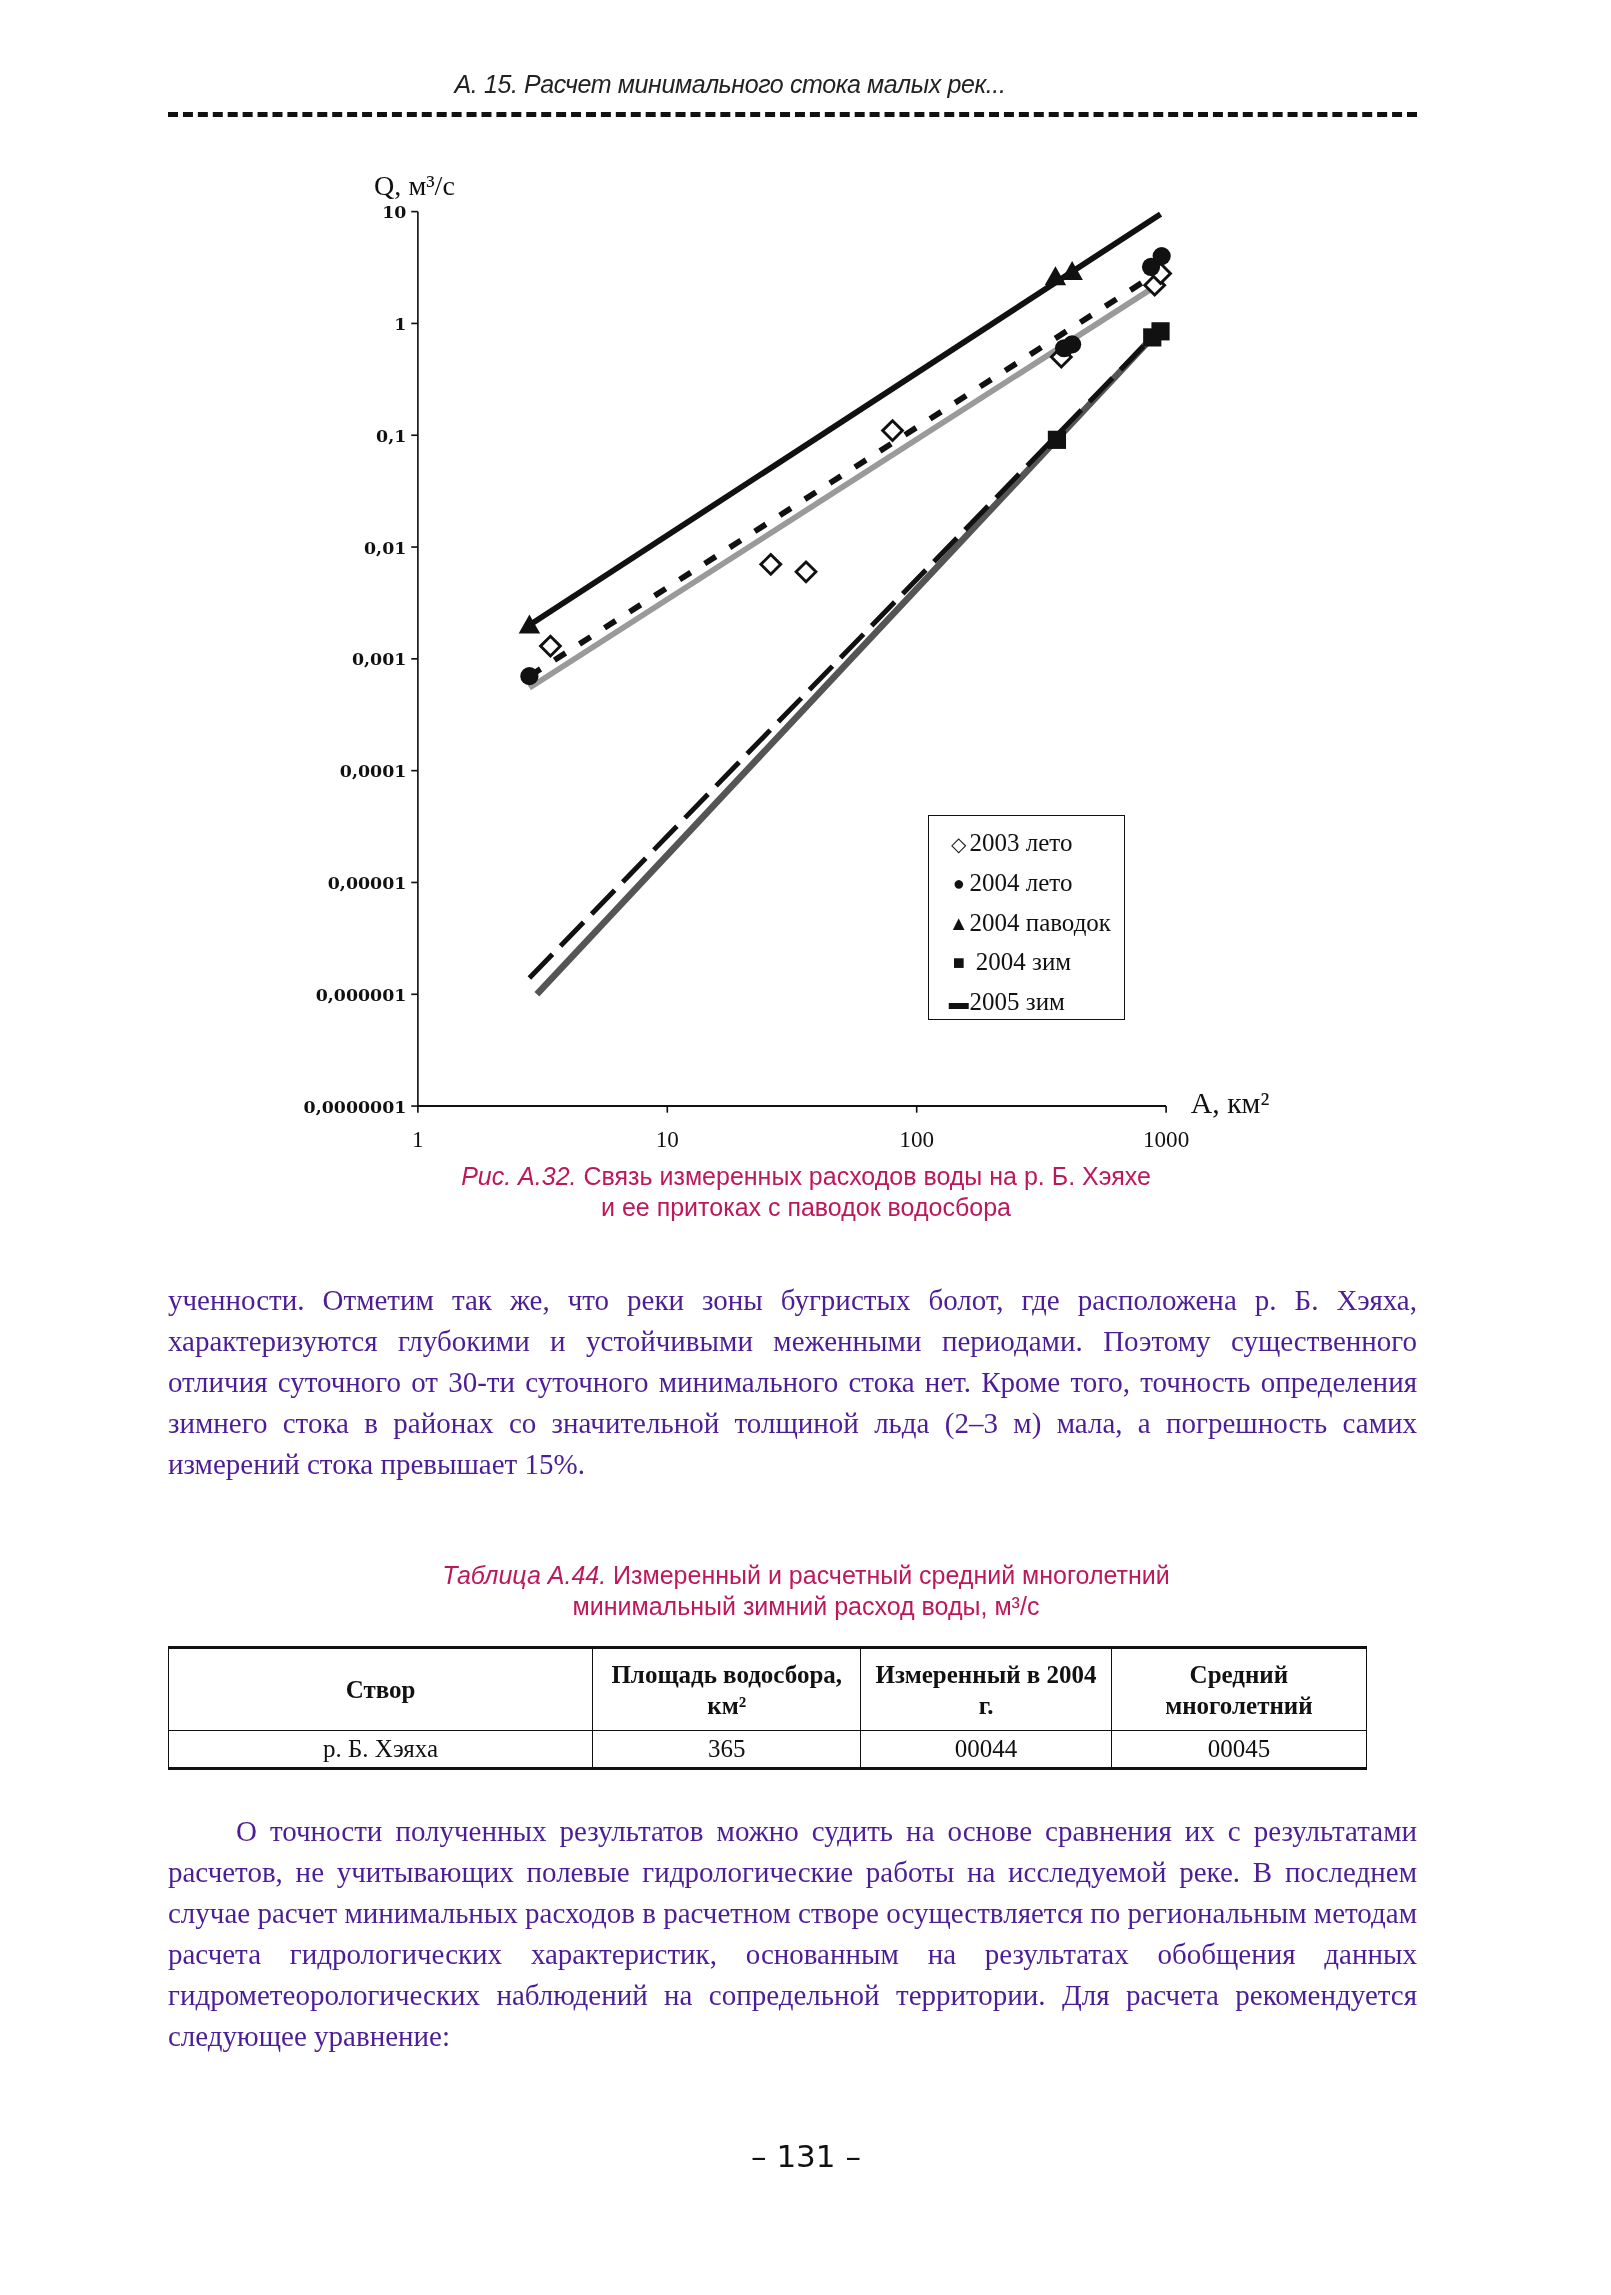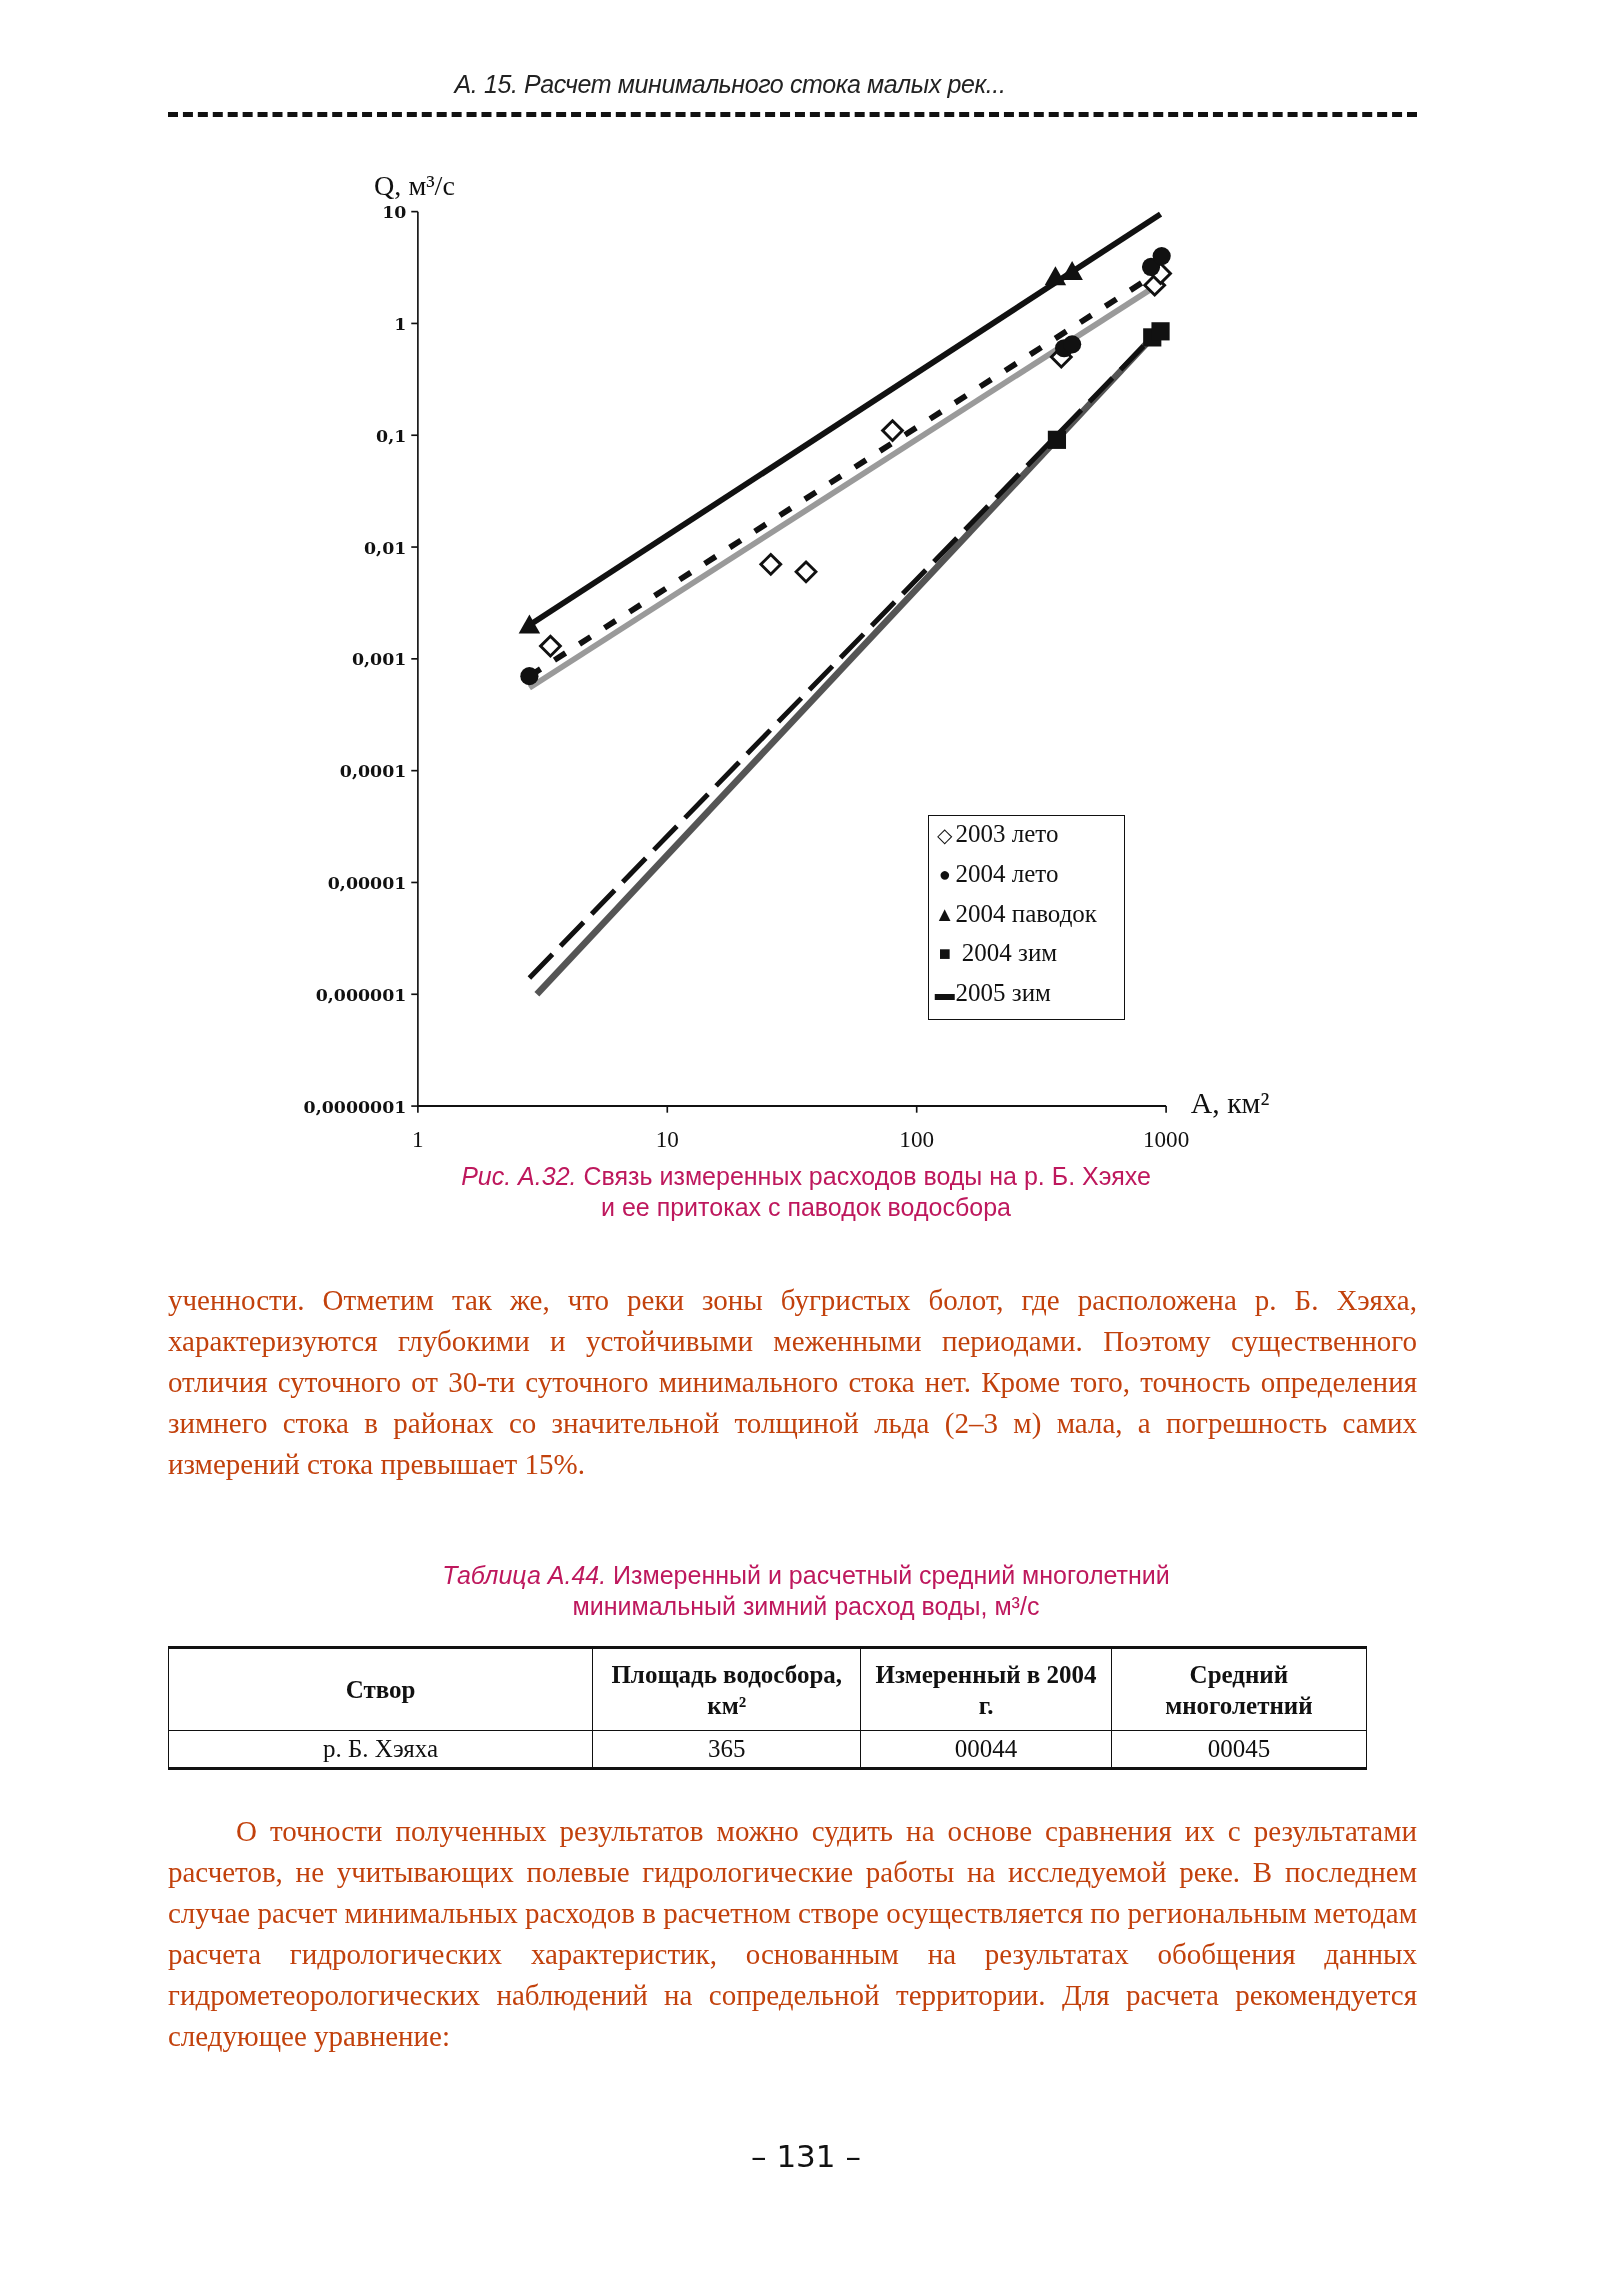--- a/index.html
+++ b/index.html
@@ -4,32 +4,32 @@
 <style>
   html, body { margin:0; padding:0; background:#ffffff; }
   body { width:1612px; height:2295px; position:relative; overflow:hidden; color:#111; }
   .running-head { position:absolute; left:0; width:1460px; top:70px; text-align:center;
     font-family:"Liberation Sans", sans-serif; font-style:italic; font-size:25px; color:#222; letter-spacing:-0.4px; }
   .dash-rule { position:absolute; left:168px; width:1249px; top:112px; height:0; border-top:5.8px dashed #111; }
   .chart-wrap { position:absolute; left:0; top:0; width:1376px; height:1240px; }
   .chart-wrap svg { position:absolute; left:0; top:0; }
   .caption { position:absolute; left:0; width:1612px; text-align:center; font-family:"Liberation Sans", sans-serif; font-size:25px; color:#be185d; line-height:31px; }
   .caption .ital { font-style:italic; }
-  .body-text { position:absolute; left:168px; width:1249px; font-family:"Liberation Serif", serif; font-size:29px; line-height:41px; text-align:justify; color:#c2410c; }
+  .body-text { position:absolute; left:168px; width:1249px; font-family:"Liberation Serif", serif; font-size:29px; line-height:41px; text-align:justify; color:#4c1d95; }
   .body-text p { margin:0; }
   .body-text p.indent { text-indent:68px; }
   .tbl { position:absolute; left:168px; top:1646px; width:1199px; border-collapse:collapse; font-family:Liberation Serif, serif; font-size:25px; }
   .tbl th, .tbl td { border:1.7px solid #111; text-align:center; padding:0 5px; }
   .tbl th { font-weight:bold; height:81px; line-height:31px; }
   .tbl td { height:36px; font-weight:normal; }
   .tbl { border-top:3.3px solid #111; border-bottom:3.3px solid #111; }
   .page-num { position:absolute; left:0; width:1612px; top:2138px; text-align:center; font-family:"DejaVu Sans", sans-serif; font-size:31px; }
   .legend { position:absolute; left:928px; top:815px; width:195px; height:203px; border:1.7px solid #111; background:#fff;
     font-family:"Liberation Serif", serif; font-size:25px; }
-  .legend-item { position:absolute; left:5px; height:33px; line-height:26px; white-space:nowrap; }
+  .legend-item { position:absolute; left:19px; height:33px; line-height:44px; white-space:nowrap; }
   .legend-item .sym { display:inline-block; width:21.5px; text-align:center; font-size:20px; vertical-align:middle; }
   .legend-item .lbl { vertical-align:middle; }
 </style>
 </head>
 <body>
 
 <div class="running-head">А. 15. Расчет минимального стока малых рек...</div>
 <div class="dash-rule"></div>
 
 <div class="chart-wrap">

